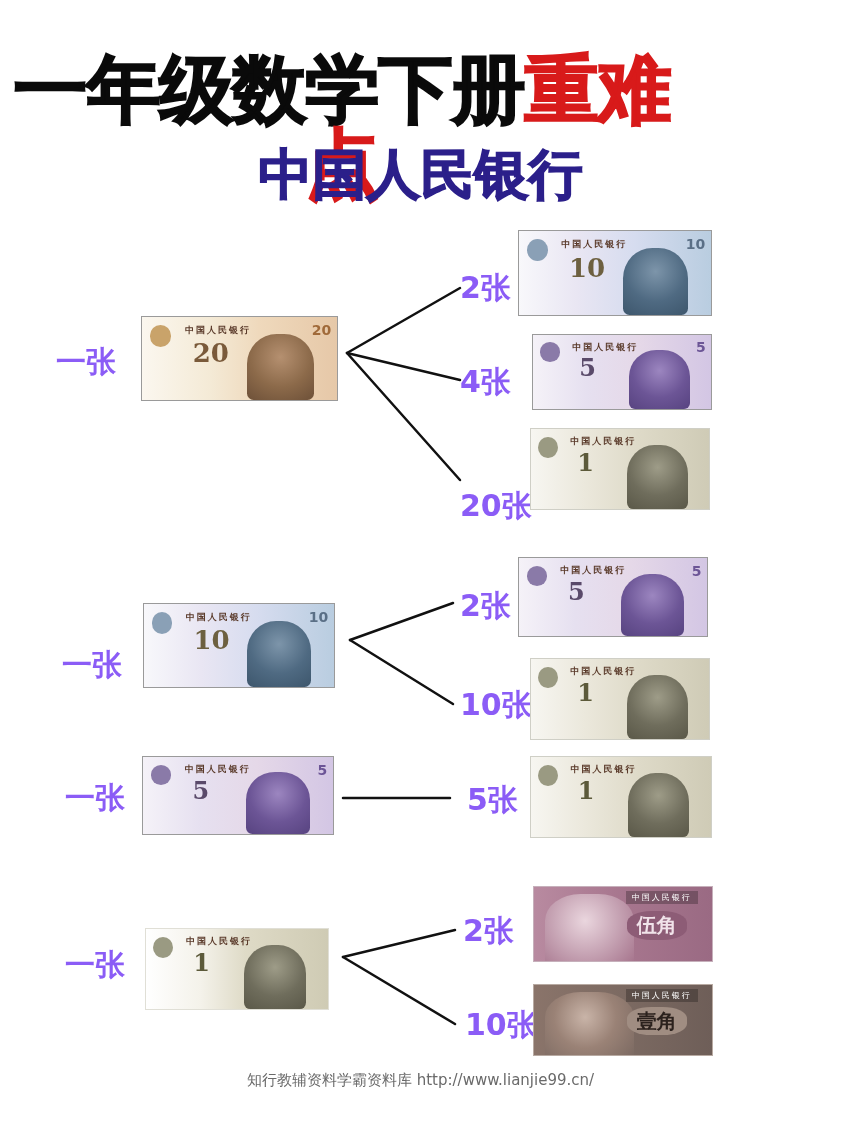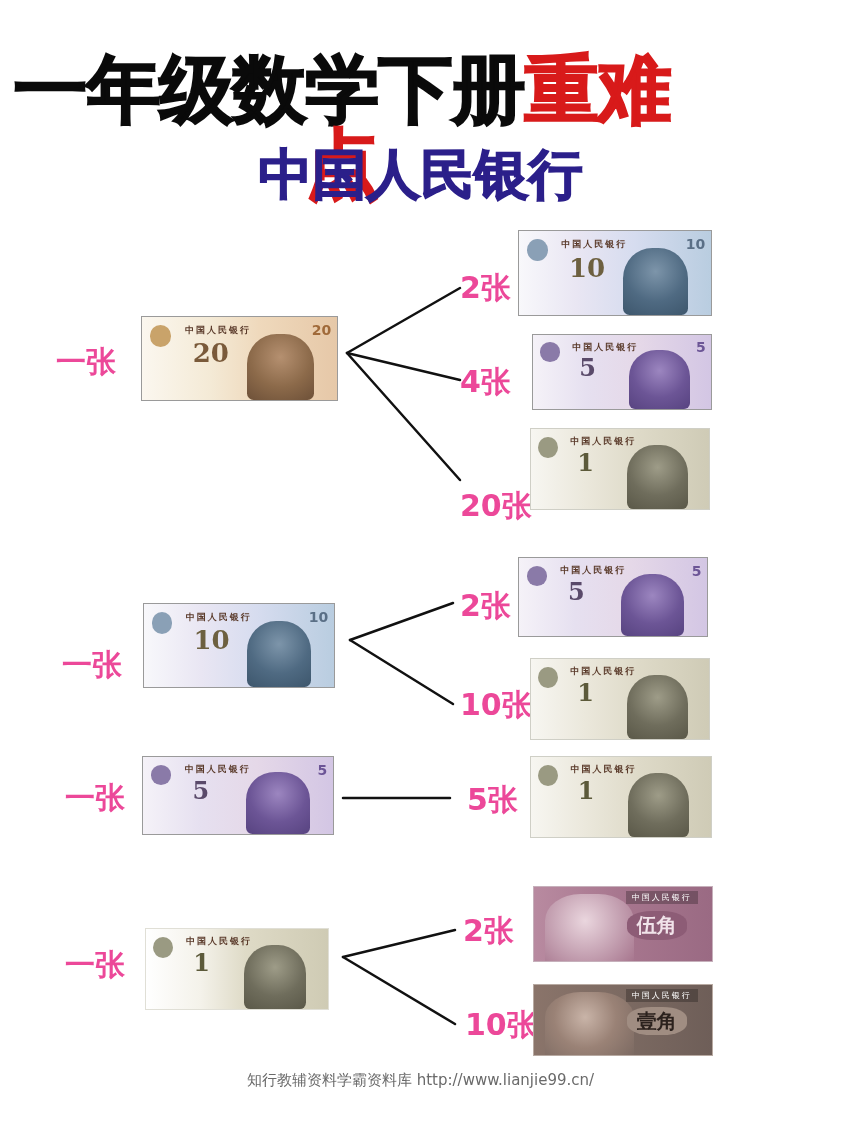--- a/index.html
+++ b/index.html
@@ -1,20 +1,20 @@
 <!DOCTYPE html>
 <html><head>
 <meta charset="utf-8">
 <style>
   html, body { margin: 0; padding: 0; background: #ffffff; }
   body { width: 841px; height: 1122px; position: relative; overflow: hidden; font-family: "DejaVu Sans", sans-serif; }
   .title { position: absolute; left: 0; top: 52px; width: 684px; text-align: center; font-size: 74px; font-weight: 900; letter-spacing: -1px; color: #0a0a0a; line-height: 1; font-family: "DejaVu Sans", sans-serif; -webkit-text-stroke: 2px currentColor; }
   .title .red { color: #d81a1a; }
   .subtitle { position: absolute; left: 0; top: 148px; width: 841px; text-align: center; font-size: 54px; font-weight: 900; color: #2b1f8a; line-height: 1; -webkit-text-stroke: 1.5px currentColor; }
-  .label { position: absolute; font-size: 30px; color: #ec4899; font-weight: 600; line-height: 1; white-space: nowrap; }
+  .label { position: absolute; font-size: 30px; color: #8b5cf6; font-weight: 600; line-height: 1; white-space: nowrap; }
   svg.lines { position: absolute; left: 0; top: 0; }
   .note { position: absolute; border: 1px solid #9a9a9a; overflow: hidden; box-sizing: border-box; }
   .note .bank { position: absolute; top: 8%; left: 22%; font-size: 9px; color: #5a3a2a; letter-spacing: 2px; font-weight: bold; }
   .note .emblem { position: absolute; top: 10%; left: 4%; width: 11%; height: 26%; border-radius: 50%; }
   .note .num { position: absolute; top: 28%; left: 26%; font-weight: 900; line-height: 1; font-family: "DejaVu Serif", serif; }
   .note .portrait { position: absolute; right: 12%; bottom: 0; width: 34%; height: 80%; border-radius: 45% 45% 10% 10%; }
   .note .corner { position: absolute; top: 6%; right: 3%; font-weight: bold; font-size: 14px; }
   .old .title-bar { position: absolute; top: 6%; right: 8%; font-size: 8px; color: #fff; background: rgba(0,0,0,0.25); padding: 1px 6px; letter-spacing: 2px; }
   .old .value-box { position: absolute; right: 14%; top: 32%; width: 34%; height: 40%; border-radius: 40%; display: flex; align-items: center; justify-content: center; font-size: 20px; font-weight: bold; font-family: "DejaVu Serif", serif; }
   .old .faces { position: absolute; left: 6%; bottom: 0; width: 50%; height: 90%; border-radius: 40% 40% 0 0; }

